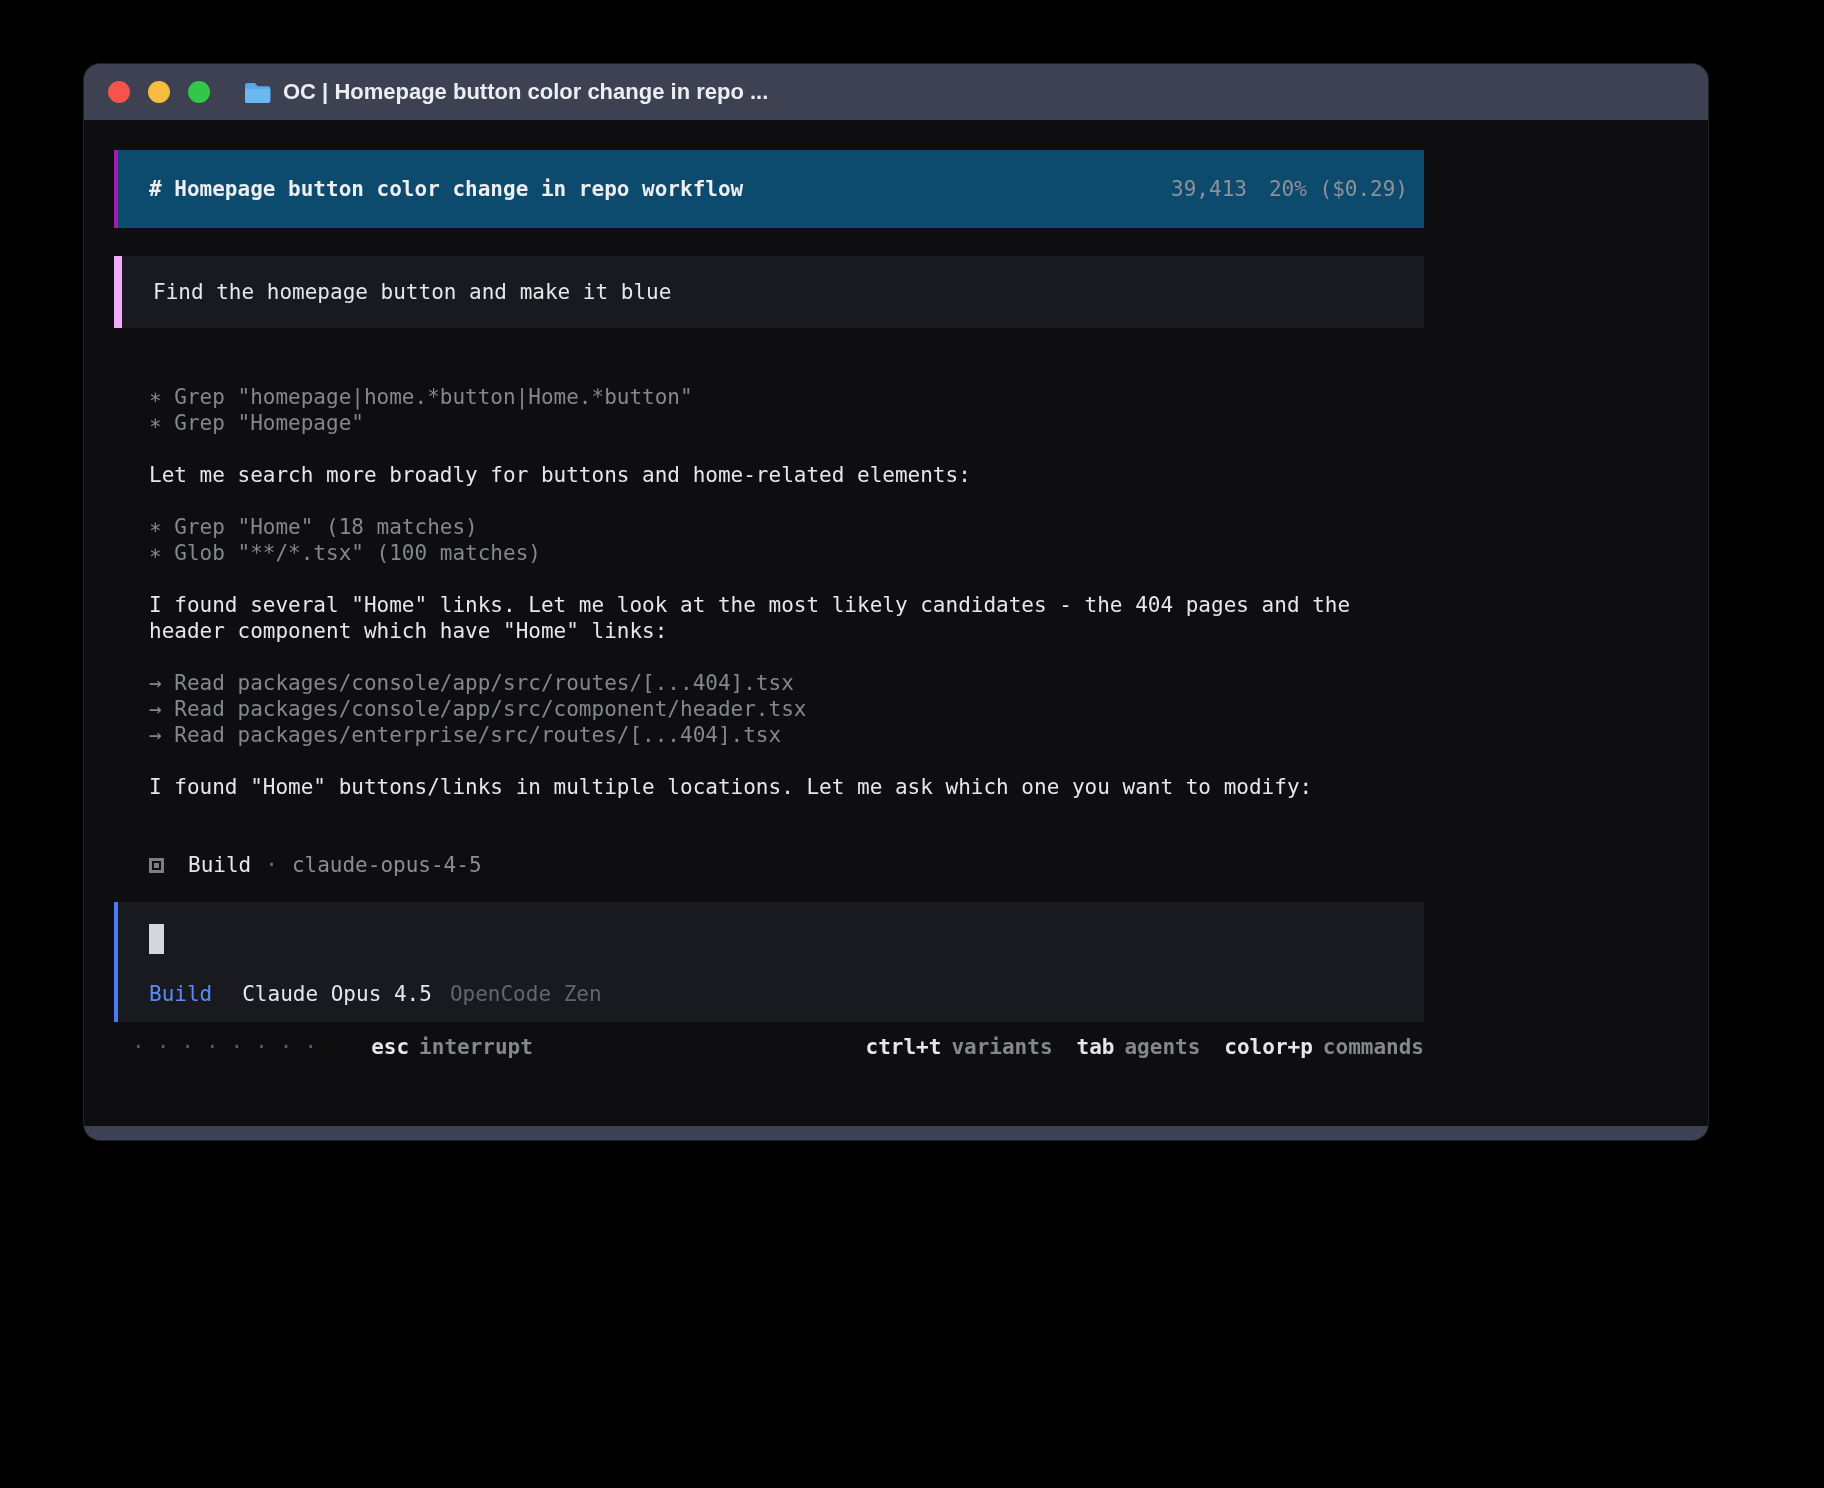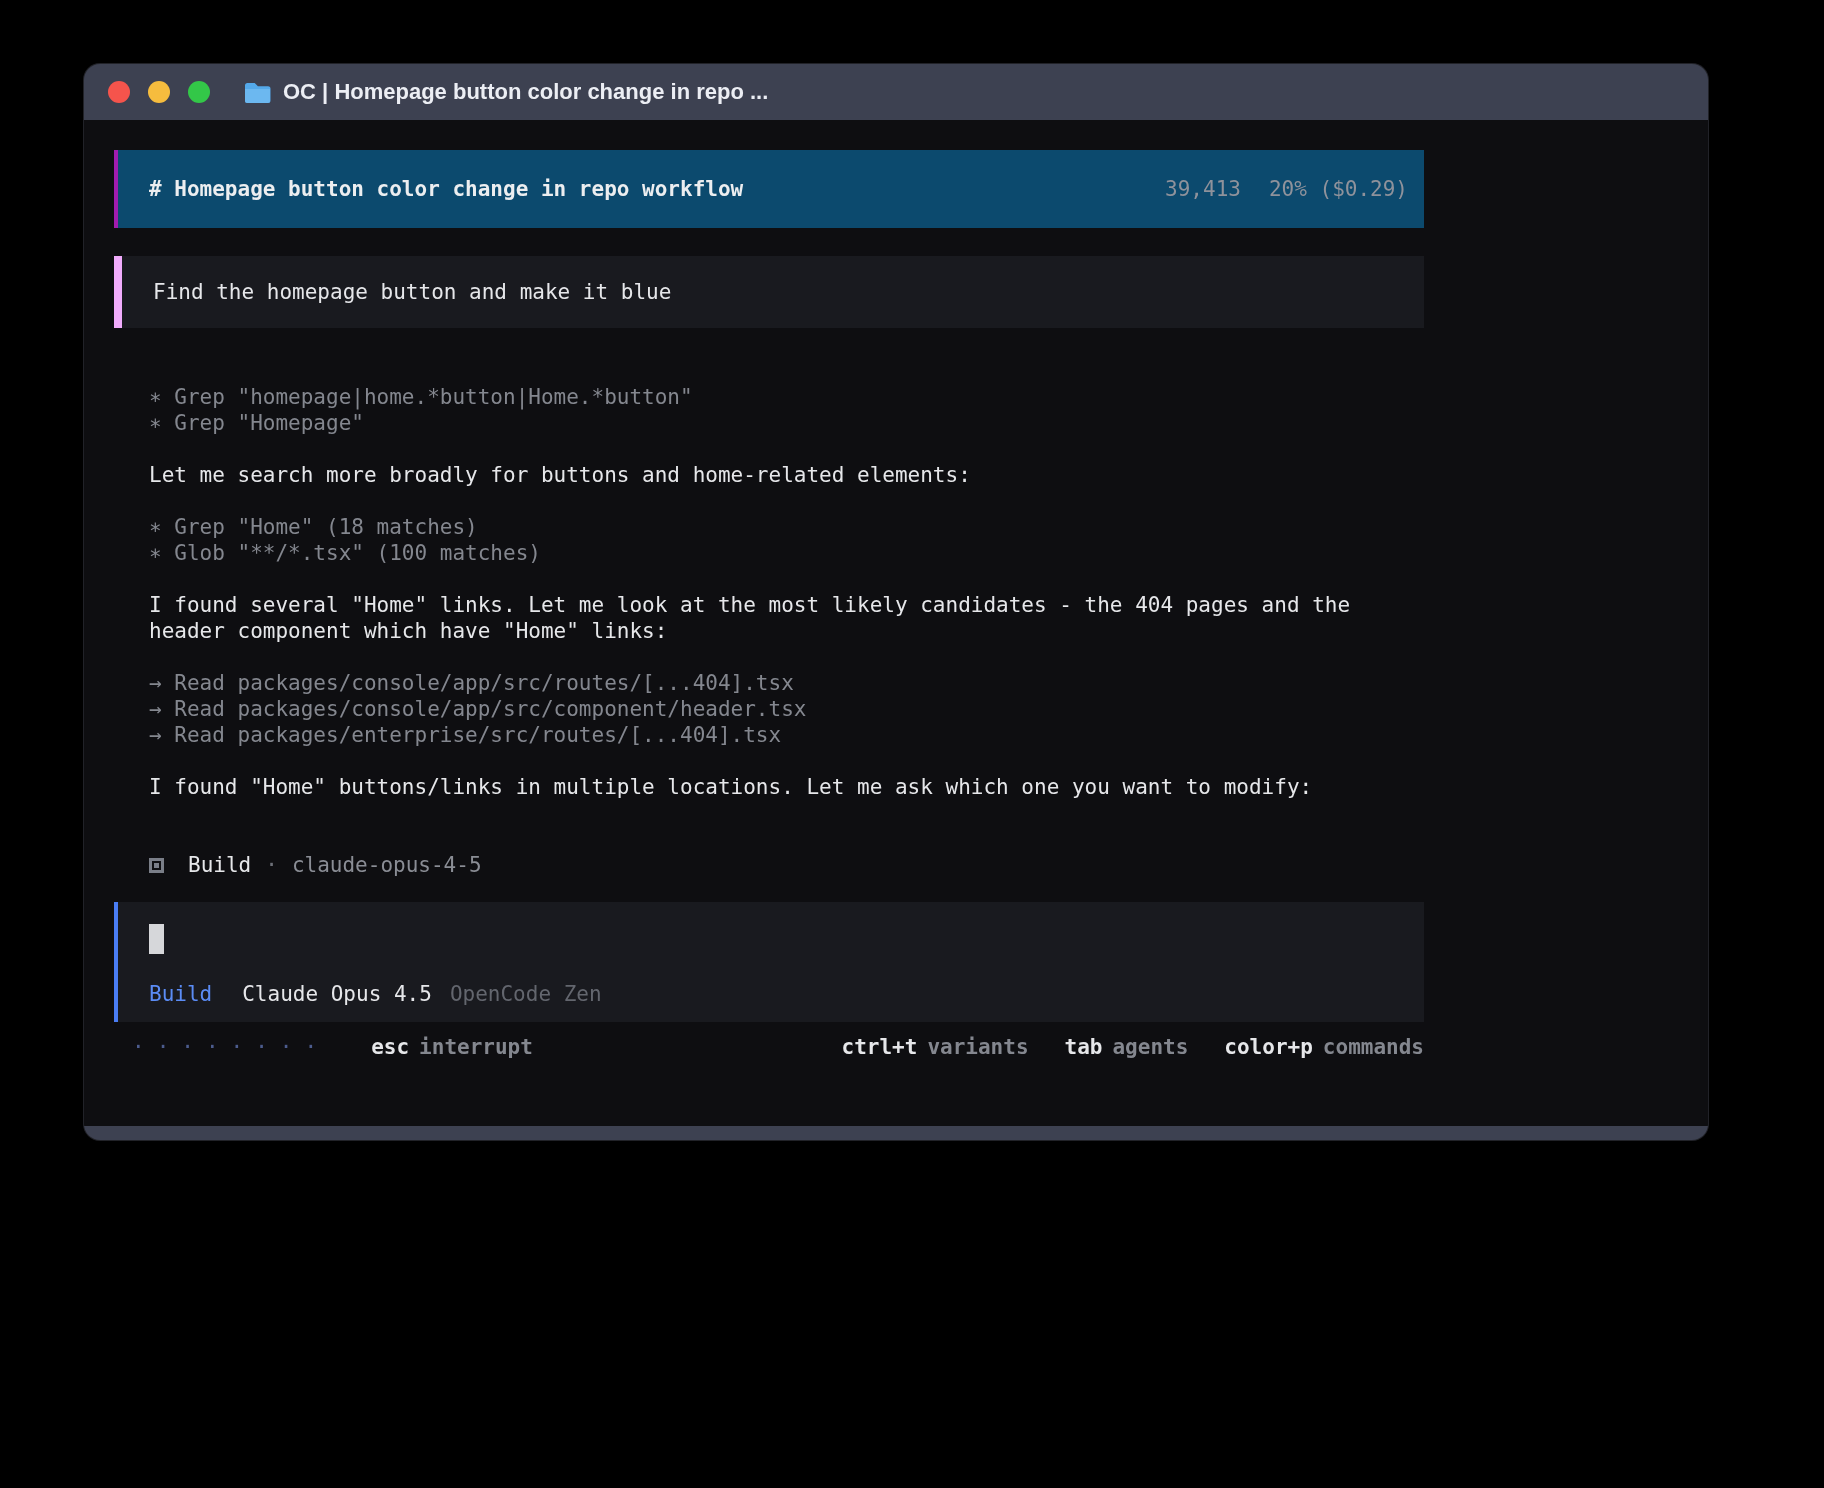--- a/index.html
+++ b/index.html
@@ -34,21 +34,21 @@
   }
 
   .panel { width:1310px; }
 
   .header-panel {
     height:78px; background:#0c4a6e; border-left:4px solid #a21caf;
     display:flex; align-items:center; justify-content:space-between;
     padding-left:31px; padding-right:16px;
   }
   .header-title { font-weight:bold; color:#eceef0; }
-  .header-right { display:flex; gap:28px; color:#8f929b; }
+  .header-right { display:flex; gap:22px; color:#8f929b; }
 
   .user-panel {
     margin-top:28px; height:72px; background:#191a1f; border-left:8px solid #f0abfc;
     display:flex; align-items:center; padding-left:31px;
   }
 
   .conversation { margin-top:30px; margin-left:35px; width:1276px; line-height:26px; }
   .line { min-height:26px; }
   .spacer { height:26px; }
   .t-gray { color:#84878f; }
@@ -73,21 +73,21 @@
 
   .statusbar {
     margin-top:12px; width:1310px; display:flex; align-items:center;
     justify-content:space-between; line-height:26px;
   }
   .sb-left { display:flex; align-items:center; padding-left:18px; }
   .spinner { color:#4c5c8e; letter-spacing:12px; }
   .esc-group { margin-left:42px; }
   .key { font-weight:bold; color:#e6e7ea; }
   .hint { color:#84878f; margin-left:10px;font-weight:bold; }
-  .sb-right { display:flex; gap:36px; }
+  .sb-right { display:flex; gap:24px; }
   .shortcut { display:flex; }
 </style>
 </head>
 <body>
 
 <div class="window">
 
   <div class="titlebar">
     <div class="lights">
       <div class="light red"></div>

